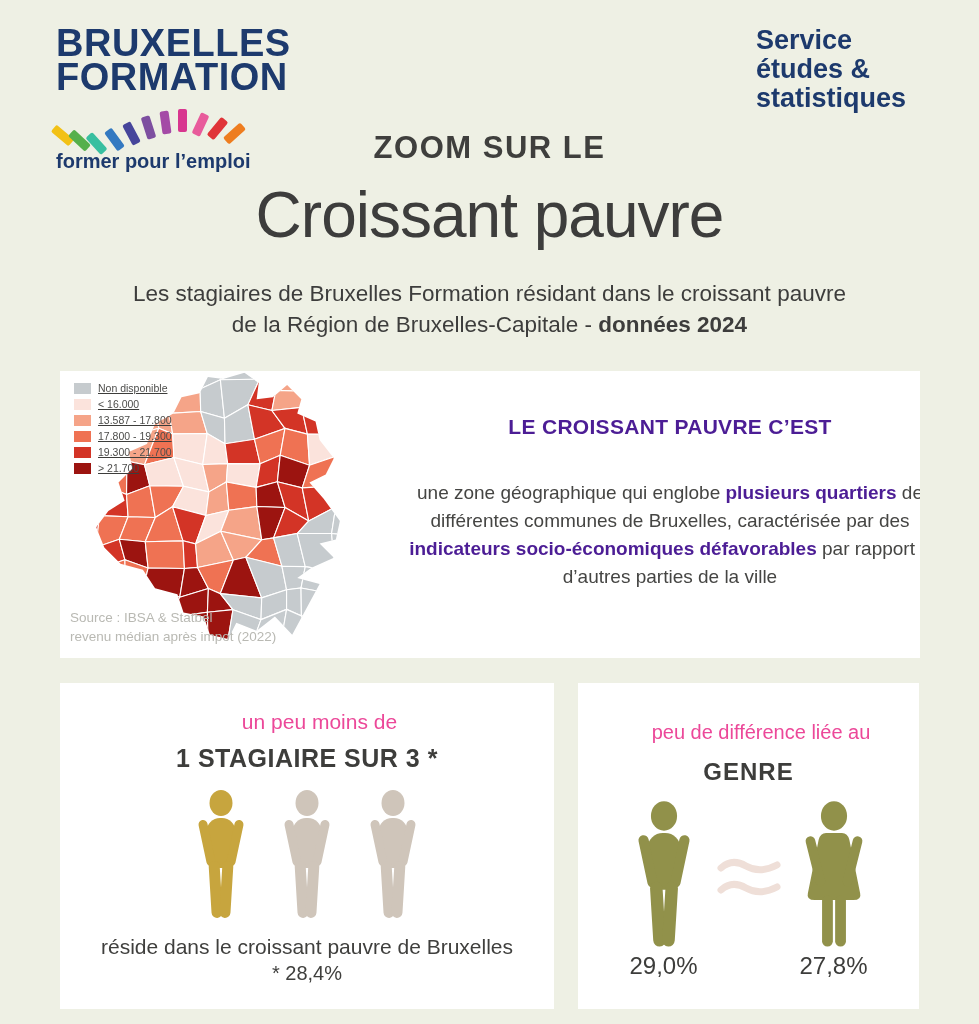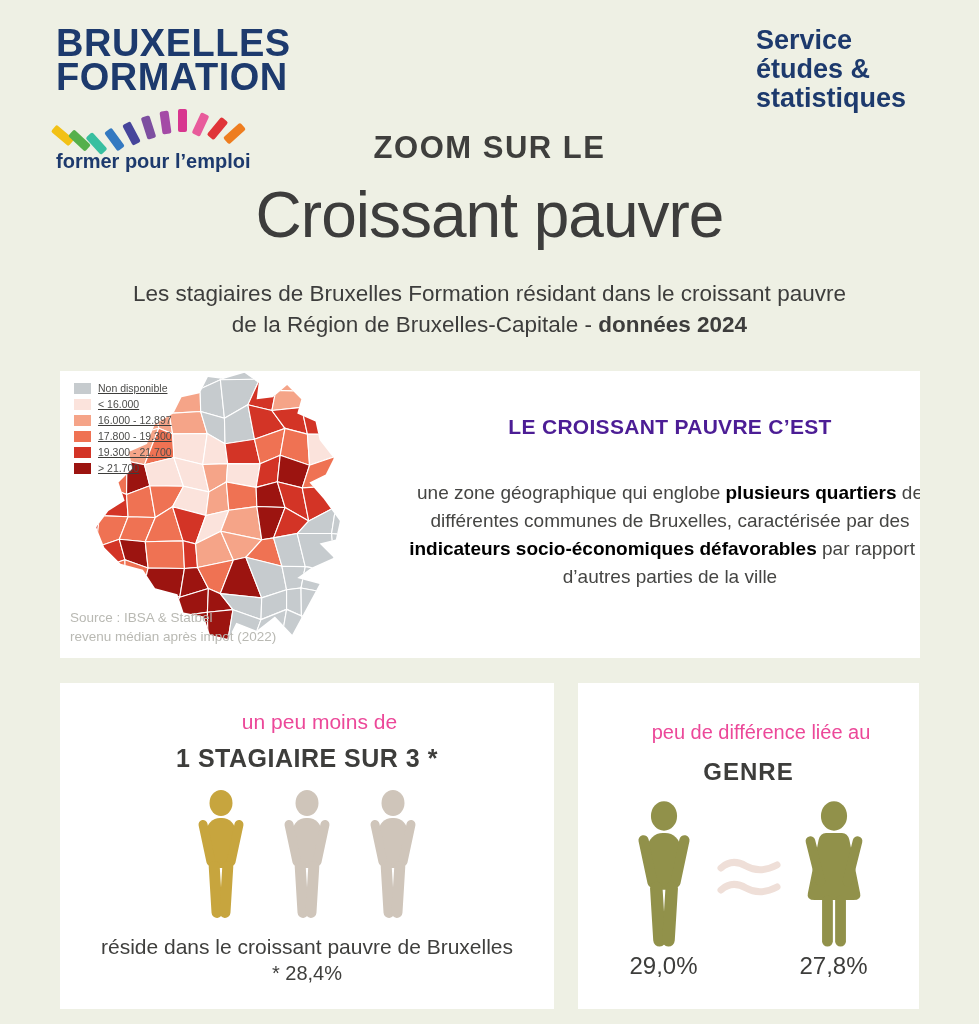--- a/index.html
+++ b/index.html
@@ -25,21 +25,21 @@
   .card { position:absolute; background:#fff; }
   .map-card { left:60px; top:371px; width:860px; height:287px; overflow:hidden; }
   .legend { position:absolute; left:14px; top:11px; z-index:3; }
   .legend-row { display:flex; align-items:center; margin-bottom:4px;text-decoration:underline; }
   .legend-swatch { width:17px; height:11px; margin-right:7px; flex:none; }
   .legend-label { font-size:10.5px; color:#4d4d4b; white-space:nowrap; }
   .map-svg { position:absolute; left:24px; top:-4px; z-index:1; }
   .map-text { position:absolute; left:330px; top:44px; width:560px; text-align:center; }
   .map-heading { font-size:21px; font-weight:700; letter-spacing:.3px; color:#4c1d95; }
   .map-body { margin-top:40px; font-size:19px; line-height:28px; color:#454543; }
-  .map-body strong { font-weight:700; color:#000000; }
+  .map-body strong { font-weight:700; color:#4c1d95; }
   .map-source { position:absolute; left:10px; bottom:12px; font-size:13.5px; line-height:19px; color:#b9b9b3; z-index:3; }
 
   .stat-card { left:60px; top:683px; width:494px; height:326px; text-align:center; }
   .gender-card { left:578px; top:683px; width:341px; height:326px; text-align:center; }
   .card-intro { font-size:21px; color:#ec4899;margin-left:25px; }
   .card-headline { font-weight:700; color:#3d3d3b; }
   .stat-card .card-intro { margin-top:27px; }
   .stat-card .card-headline { margin-top:10px; font-size:25px; letter-spacing:.5px; }
   .persons-row { display:flex; justify-content:center; align-items:flex-start; gap:14px; margin-top:16px; height:132px; }
   .stat-caption { margin-top:14px; font-size:21px; color:#3f3f3d; }
@@ -113,21 +113,21 @@
         <div class="legend-row">
           <span class="legend-swatch" style="background: rgb(198, 203, 206);"></span>
           <span class="legend-label">Non disponible</span>
         </div>
         <div class="legend-row">
           <span class="legend-swatch" style="background: rgb(251, 227, 220);"></span>
           <span class="legend-label">&lt; 16.000</span>
         </div>
         <div class="legend-row">
           <span class="legend-swatch" style="background: rgb(245, 164, 136);"></span>
-          <span class="legend-label">16.000 - 12.897</span>
+          <span class="legend-label">13.587 - 17.800</span>
         </div>
         <div class="legend-row">
           <span class="legend-swatch" style="background: rgb(239, 114, 83);"></span>
           <span class="legend-label">17.800 - 19.300</span>
         </div>
         <div class="legend-row">
           <span class="legend-swatch" style="background: rgb(211, 52, 38);"></span>
           <span class="legend-label">19.300 - 21.700</span>
         </div>
         <div class="legend-row">

